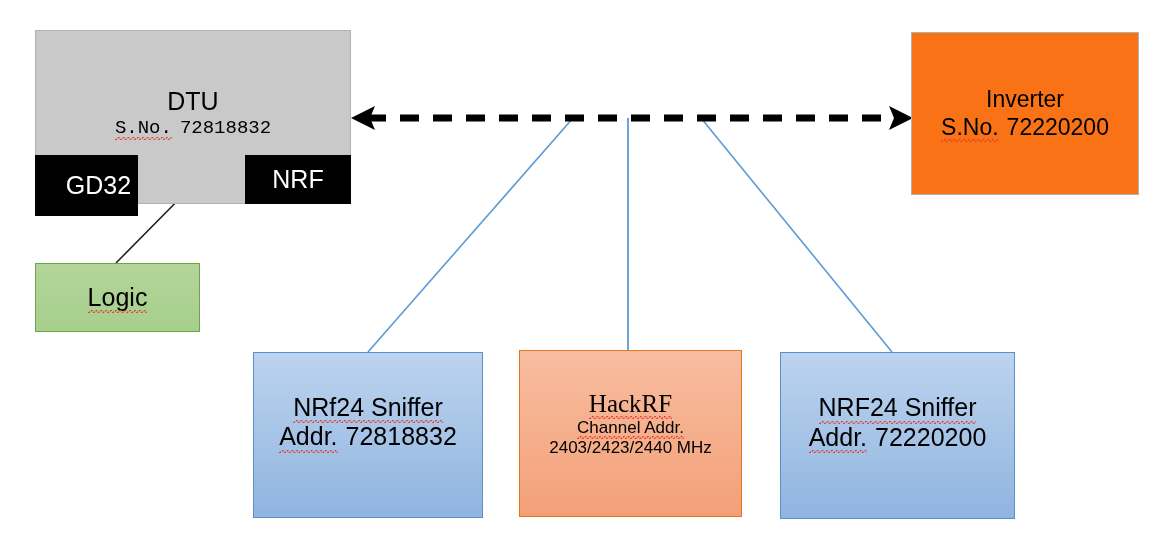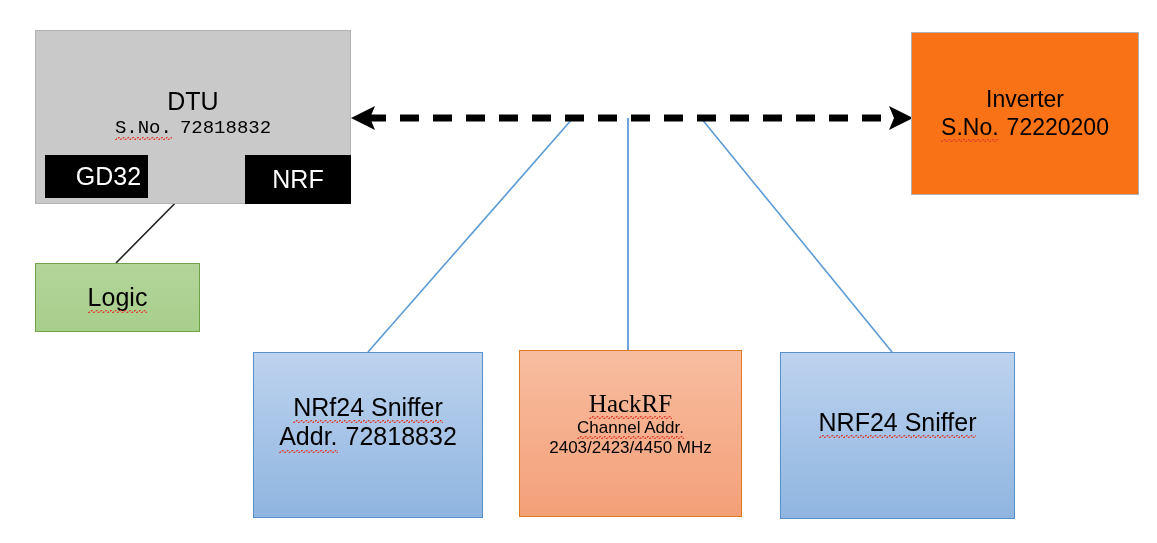--- a/index.html
+++ b/index.html
@@ -57,21 +57,21 @@
   .chip {
     position: absolute;
     box-sizing: border-box;
     background: #000000;
     color: #ffffff;
     display: flex;
     align-items: center;
     justify-content: center;
     font-size: 25px;
   }
-  #gd32-box { left: 30px;  top: 155px; width: 103px; height: 43px; padding-left: 24px; }
+  #gd32-box { left: 20px;  top: 155px; width: 103px; height: 61px; padding-left: 24px; }
   #nrf-box  { left: 230px; top: 155px; width: 106px; height: 49px; }
 
   
   #logic-box {
     left: 20px; top: 263px;
     width: 165px; height: 69px;
     background: linear-gradient(to bottom, #b3d49a 0%, #a7cf8c 100%);
     border: 1px solid #6fa348;
   }
   #logic-box .line1 { font-size: 25px; }
@@ -187,22 +187,25 @@
       <span class="sq">NRf24 Sniffer</span>
     </div>
     <div class="line2">
       <span class="sq">Addr.</span><span style="margin-left:8px">72818832</span>
     </div>
   </div>
 
   <div class="box" id="hackrf-box">
     <div class="line1 sq">HackRF</div>
     <div class="line2 sq">Channel Addr.</div>
-    <div class="line3">2403/2423/4450 MHz</div>
+    <div class="line3">2403/2423/2440 MHz</div>
   </div>
 
   <div class="box" id="nrf-sniffer-right">
     <div class="line1">
       <span class="sq">NRF24 Sniffer</span>
     </div>
+    <div class="line2">
+      <span class="sq">Addr.</span><span style="margin-left:8px">72220200</span>
+    </div>
   </div>
 
 </div>
 
 </body></html>

